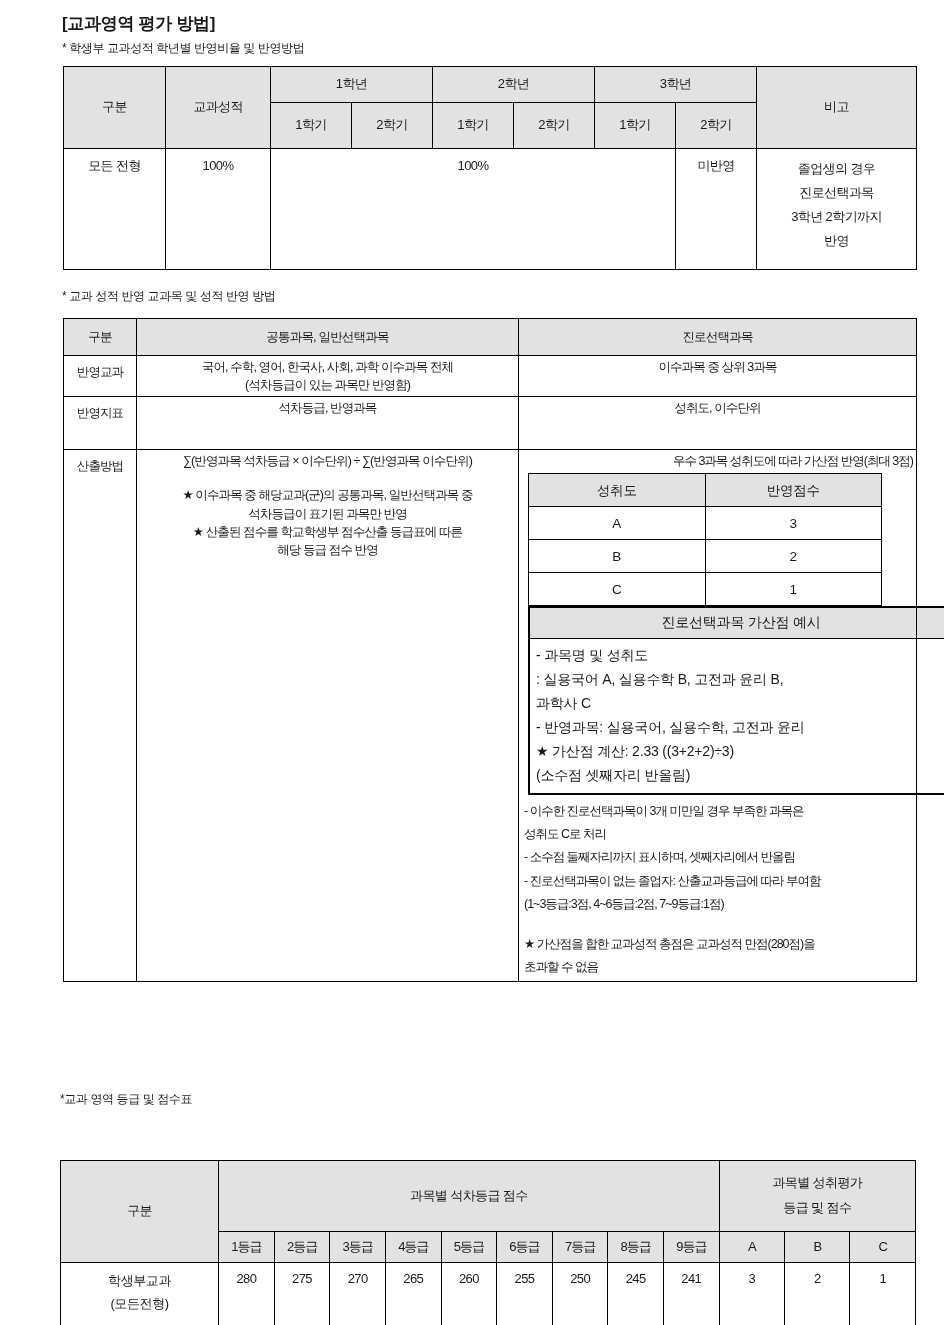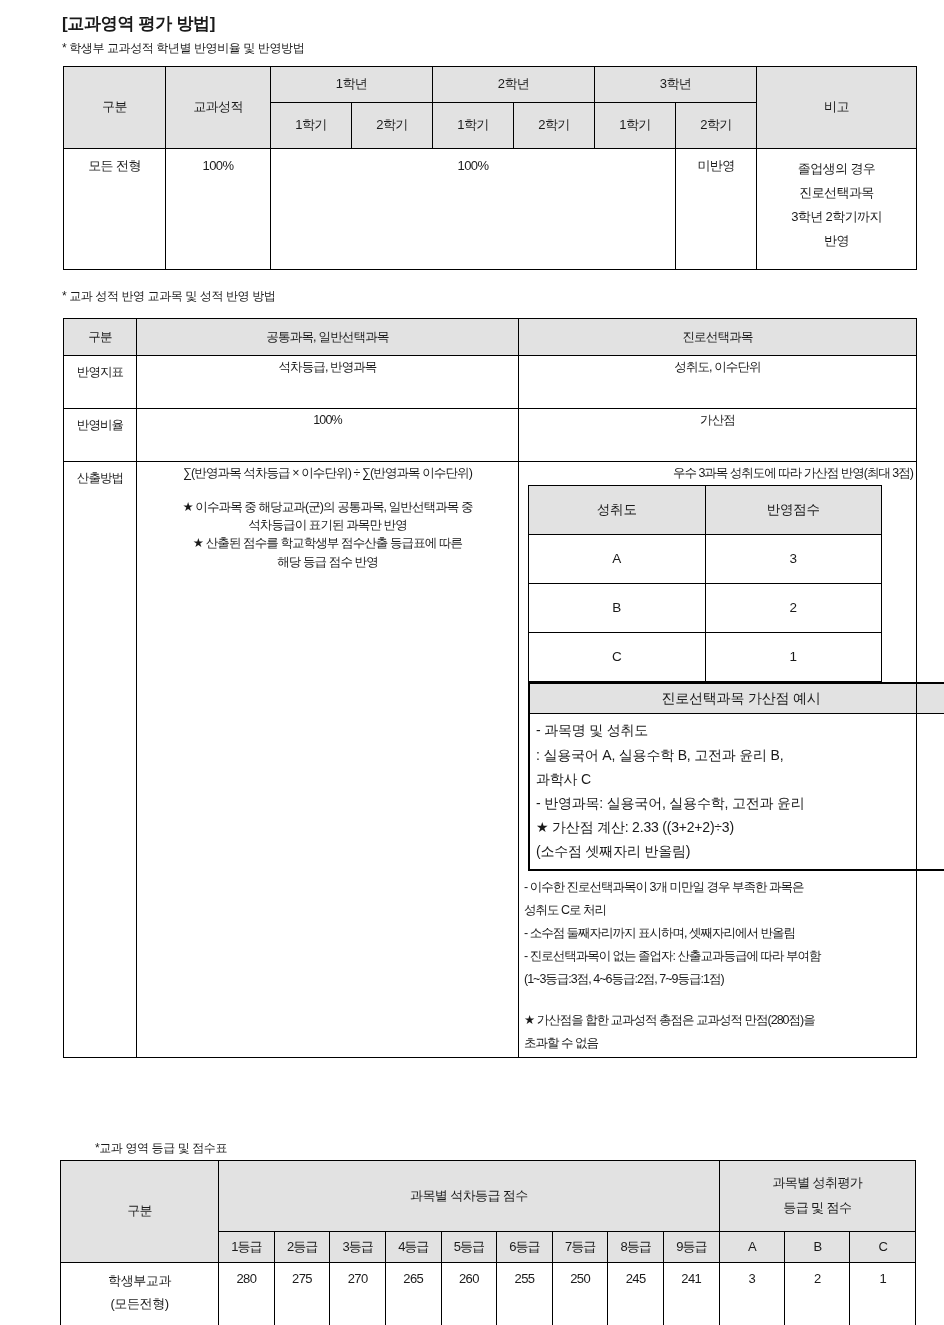--- a/index.html
+++ b/index.html
@@ -36,21 +36,21 @@
   .sec-title {
     position: absolute;
     font-size: 12px;
     font-weight: normal;
     letter-spacing: -0.4px;
     white-space: nowrap;
     text-align: center;
   }
   #sec1-title { left: 62px; top: 40px; }
   #sec2-title { left: 62px; top: 288px; }
-  #sec3-title { left: 60px; top: 1140px; margin-left: 35px; }
+  #sec3-title { left: 60px; top: 1091px; }
 
   
   table.grid {
     position: absolute;
     border-collapse: collapse;
     table-layout: fixed;
     background: #fff;
   }
   table.grid td, table.grid th {
     border: 1px solid #000;
@@ -136,21 +136,21 @@
     width: 354px;
     margin: 0 0 0 6px;
     background: #fff;
   }
   table.inner td {
     border: 1px solid #000;
     font-size: 13.5px;
     text-align: center;
     height: 26px;
     letter-spacing: -0.2px;
-    padding: 11px;
+    padding: 3px;
   }
   table.inner td.hd { background: #e2e2e2; }
 
   
   .example-box {
     width: 426px;
     margin: 0 0 0 6px;
     border: 2px solid #000;
     border-top: 2px solid #000;
     background: #fff;
@@ -278,32 +278,35 @@
         <col style="width:382px">
         <col style="width:398px">
     </colgroup>
     <tbody>
       <tr>
         <td class="hd hdr-cell">구분</td>
         <td class="hd hdr-cell">공통과목, 일반선택과목</td>
         <td class="hd hdr-cell">진로선택과목</td>
       </tr>
 
+      <tr>
+        <td class="lab">반영교과</td>
+        <td class="cell-center-pad two-line">
+          <div>국어, 수학, 영어, 한국사, 사회, 과학 이수과목 전체</div>
+          <div>(석차등급이 있는 과목만 반영함)</div>
+        </td>
+        <td class="cell-center-pad">이수과목 중 상위 3과목</td>
+      </tr>
 
       <tr>
         <td class="lab">반영지표</td>
         <td class="cell-center-pad" style="height:48px">석차등급, 반영과목</td>
         <td class="cell-center-pad">성취도, 이수단위</td>
       </tr>
 
-      <tr>
-        <td class="lab">반영비율</td>
-        <td class="cell-center-pad" style="height:48px">100%</td>
-        <td class="cell-center-pad">가산점</td>
-      </tr>
 
       <tr>
         <td class="lab">산출방법</td>
 
         <td class="calc-left">
           <div>∑(반영과목 석차등급 × 이수단위) ÷ ∑(반영과목 이수단위)</div>
           <span class="gap"></span>
           <div>★ 이수과목 중 해당교과(군)의 공통과목, 일반선택과목 중</div>
           <div>석차등급이 표기된 과목만 반영</div>
           <div>★ 산출된 점수를 학교학생부 점수산출 등급표에 따른</div>

